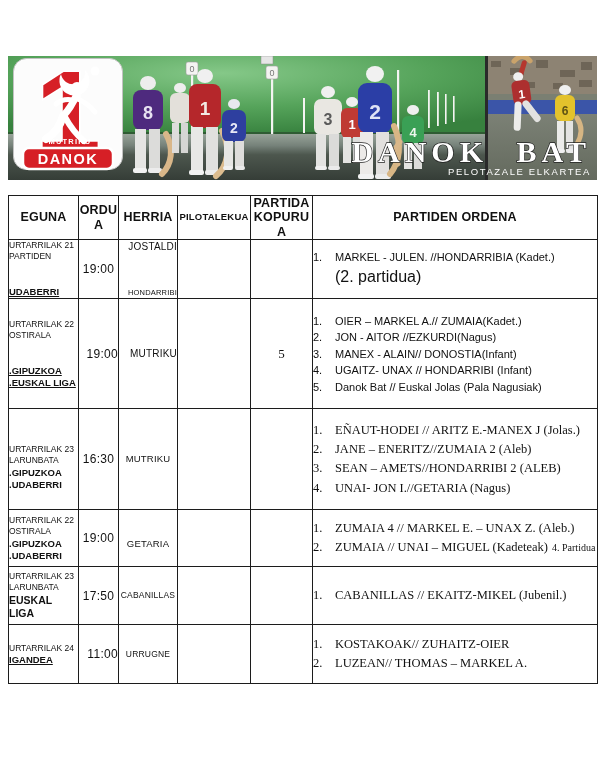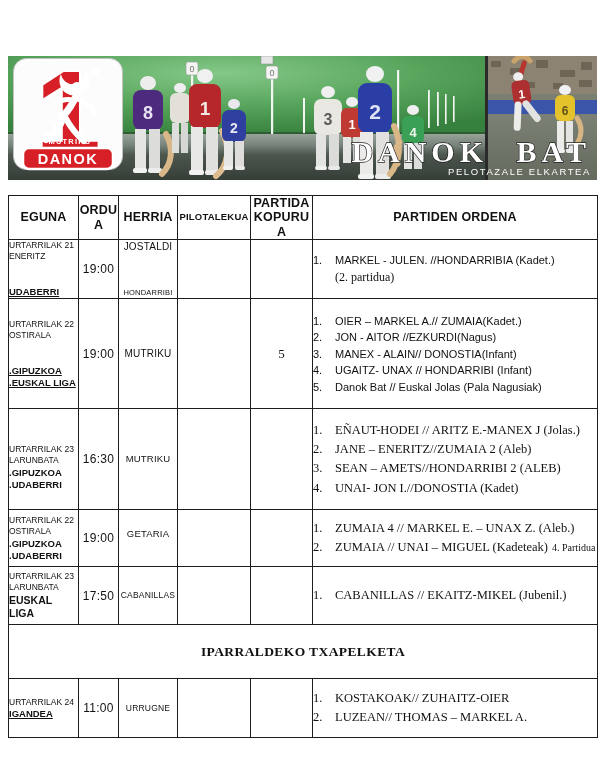--- a/index.html
+++ b/index.html
@@ -14,33 +14,33 @@
   th{font-weight:bold;text-align:center;font-size:12.5px;line-height:1.15;letter-spacing:.2px;}
   th.small{font-size:9.5px;}
   .c-eguna{vertical-align:top;text-align:left;padding:6px 2px 0 4px;font-size:8.5px;line-height:1.3;}
   .eg-tagblock{margin-top:24px;}
   .eg-tagblock.tight{margin-top:1px;}
   .tag{font-weight:bold;font-size:9.5px;line-height:1.25;}
   .u{text-decoration:underline;}
   .c-ordua{text-align:center;font-size:12px;letter-spacing:.3px;}
   .c-herria{text-align:center;font-size:9.5px;letter-spacing:.2px;line-height:1.3;}
   .herria-sub{font-size:7.5px;margin-top:35px;}
-  .vt{vertical-align:top;}
+  .vt{vertical-align:top;text-align:right;}
   .pt8{padding-top:8px;}
   .pt10{padding-top:10px;}
   .pt28{padding-top:28px;}
   .c-kop{text-align:center;font-family:"Liberation Serif",serif;font-size:13px;}
   .c-matches{text-align:left;}
   .pl14{padding-left:14px;} .pl20{padding-left:20px;} .pl30{padding-left:30px;}
   .m-line{display:flex;align-items:baseline;}
   .m-num{flex:0 0 22px;}
   .m-cont{margin-left:22px;}
   .sans-list{font-size:11px;line-height:1.5;}
   .serif-list{font-family:"Liberation Serif",serif;font-size:12.5px;line-height:1.55;}
-  .serif-inline{font-family:Liberation Serif, serif;font-size:12px;}
+  .serif-inline{font-family:Liberation Sans, sans-serif;font-size:16px;}
   .suffix{font-size:10px;margin-left:4px;font-family:"Liberation Serif",serif;}
   .section-cell{vertical-align:bottom;text-align:center;padding-bottom:4px;
      font-family:"Liberation Serif",serif;font-weight:bold;font-size:13.5px;letter-spacing:.4px;}
   
   .jersey-num{font-family:"Liberation Sans",sans-serif;font-weight:bold;}
   .banner-title{font-family:"Liberation Serif",serif;font-weight:bold;letter-spacing:5px;
      word-spacing:16px;paint-order:stroke;}
   .banner-sub{font-family:"Liberation Sans",sans-serif;letter-spacing:1.6px;}
   .logo-danok{font-family:"Liberation Sans",sans-serif;font-weight:bold;letter-spacing:1.5px;}
   .logo-mutriku{font-family:"Liberation Sans",sans-serif;font-weight:bold;letter-spacing:1.2px;}
@@ -244,21 +244,21 @@
         <div>PARTIDA</div>
         <div>KOPURU</div>
         <div>A</div>
       </th>
       <th>PARTIDEN ORDENA</th>
     </tr>
 
     <tr style="height:55px">
       <td class="c-eguna">
         <div>URTARRILAK 21</div>
-        <div>ENERITZ</div>
+        <div>PARTIDEN</div>
         <div class="eg-tagblock"><span class="tag u">UDABERRI</span></div>
       </td>
       <td class="c-ordua">19:00</td>
       <td class="c-herria vt pt10">
         <div style="font-size:10px">JOSTALDI</div>
         <div class="herria-sub">HONDARRIBI</div>
       </td>
       <td></td>
       <td></td>
       <td class="c-matches pl14 sans-list">
@@ -332,36 +332,36 @@
         <div class="m-line">
               <span class="m-num">2.</span>
               <span>JANE – ENERITZ//ZUMAIA 2 (Aleb)</span>
             </div>
         <div class="m-line">
               <span class="m-num">3.</span>
               <span>SEAN – AMETS//HONDARRIBI 2 (ALEB)</span>
             </div>
         <div class="m-line">
               <span class="m-num">4.</span>
-              <span>UNAI- JON I.//DONOSTIA (Kadet)</span>
+              <span>UNAI- JON I.//GETARIA (Nagus)</span>
             </div>
       </td>
     </tr>
 
     <tr style="height:57px">
       <td class="c-eguna">
         <div>URTARRILAK 22</div>
         <div>OSTIRALA</div>
         <div class="eg-tagblock tight">
           <div class="tag">.GIPUZKOA</div>
           <div class="tag">.UDABERRI</div>
         </div>
       </td>
       <td class="c-ordua">19:00</td>
-      <td class="c-herria" style="vertical-align:bottom;padding-bottom:26px">
+      <td class="c-herria" style="vertical-align:bottom;padding-bottom:16px">
         <div>GETARIA</div>
       </td>
       <td></td>
       <td></td>
       <td class="c-matches pl20 serif-list">
         <div class="m-line">
               <span class="m-num">1.</span>
               <span>ZUMAIA 4 // MARKEL E. – UNAX Z. (Aleb.)</span>
             </div>
         <div class="m-line">
@@ -387,23 +387,20 @@
       <td></td>
       <td></td>
       <td class="c-matches pl20 serif-list">
         <div class="m-line">
               <span class="m-num">1.</span>
               <span>CABANILLAS // EKAITZ-MIKEL (Jubenil.)</span>
             </div>
       </td>
     </tr>
 
-    <tr style="height:54px">
-      <td colspan="6" class="section-cell">IPARRALDEKO TXAPELKETA</td>
-    </tr>
 
     <tr style="height:59px">
       <td class="c-eguna">
         <div>URTARRILAK 24</div>
         <div class="tag u">IGANDEA</div>
       </td>
       <td class="c-ordua vt pt8">11:00</td>
       <td class="c-herria" style="font-size:8.5px">
         <div>URRUGNE</div>
       </td>

